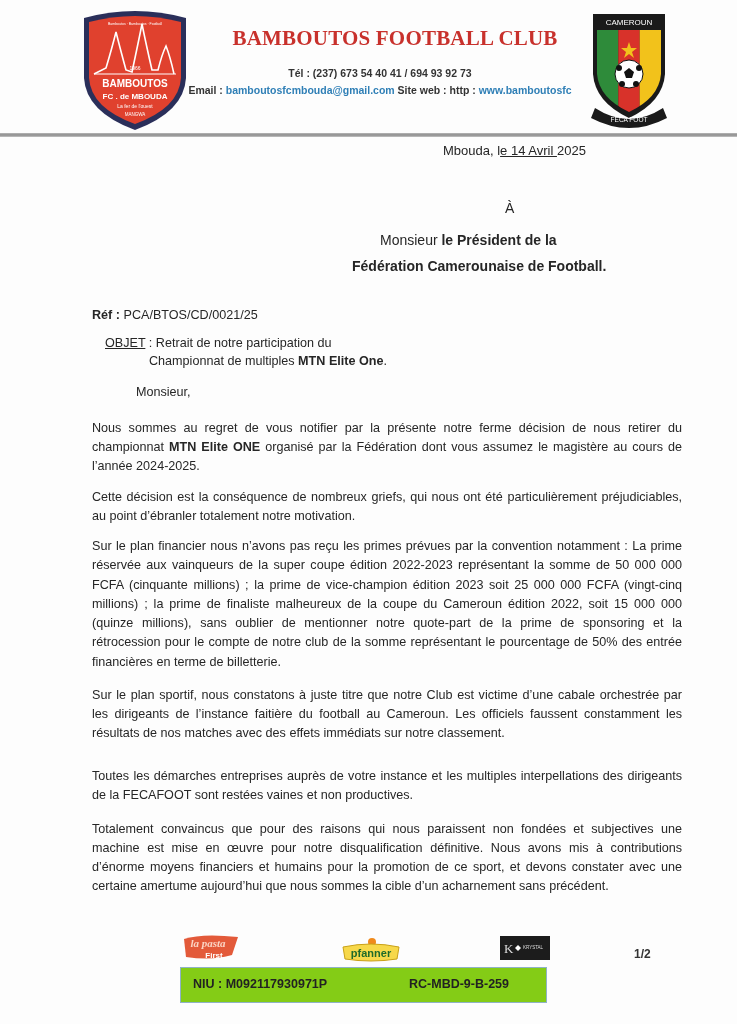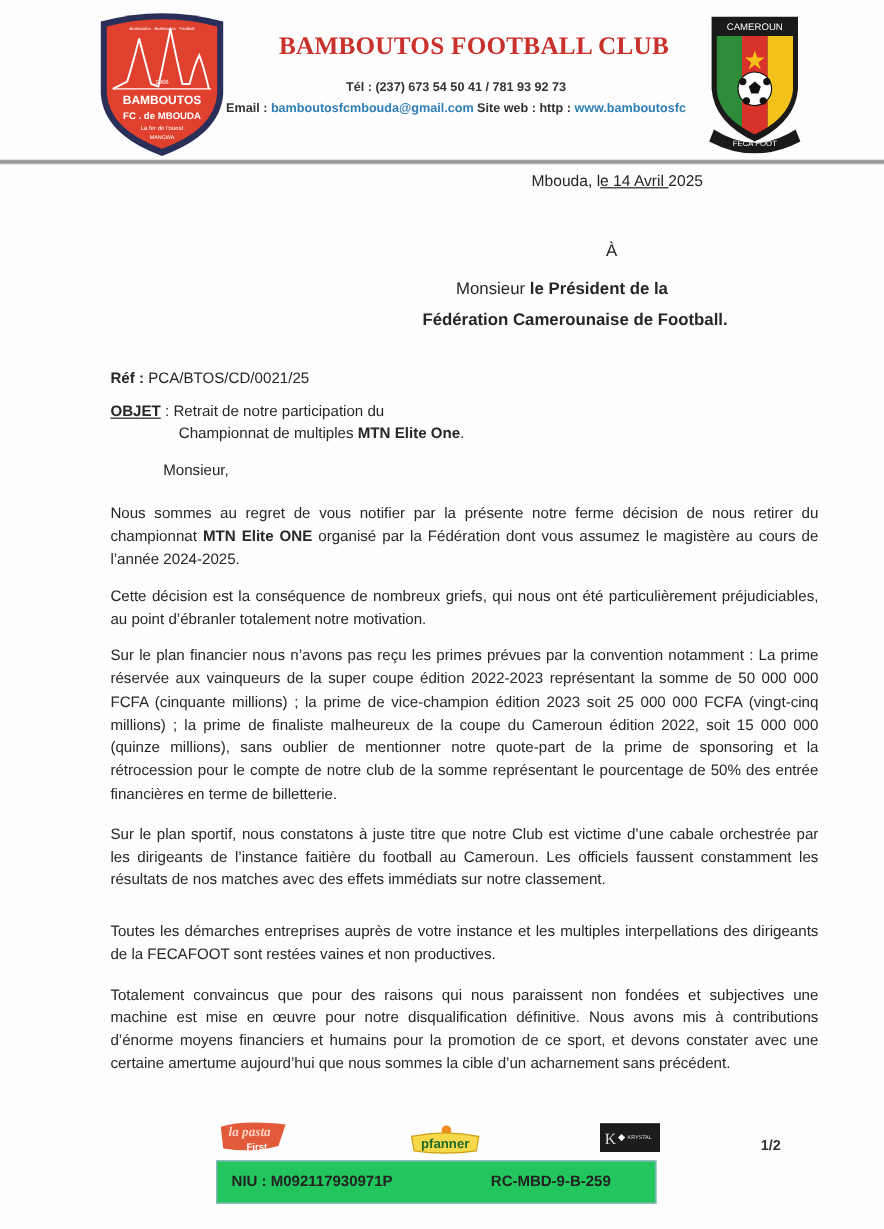--- a/index.html
+++ b/index.html
@@ -30,21 +30,21 @@
   
   .doc { font-family: "Liberation Sans", sans-serif; font-size: 12.6px; color: #262626; }
   .date-line { position: absolute; left: 443px; top: 143px; font-size: 13px; }
   .date-line u { text-decoration: underline; }
   .a-grave { position: absolute; left: 505px; top: 200px; font-size: 14px; }
   .recip1 { position: absolute; left: 380px; top: 232px; font-size: 14px; }
   .recip2 { position: absolute; left: 352px; top: 258px; font-size: 14px; font-weight: bold; }
   .ref { position: absolute; left: 92px; top: 308px; }
   .ref b { font-weight: bold; text-align: center; }
   .objet { position: absolute; left: 92px; top: 334px; line-height: 18px; }
-  .objet .lbl { font-weight: bold; text-decoration: underline; }
+  .objet .lbl { font-weight: normal; text-decoration: underline; margin-left: 13px; }
   .objet .l2 { padding-left: 57px; display: block; }
   .salut { position: absolute; left: 136px; top: 385px; }
   .para {
     position: absolute; left: 92px; width: 590px; text-align: justify;
     line-height: 19.1px; font-size: 12.6px;
   }
   .para b { font-weight: bold; }
   .p1 { top: 419px; }
   .p2 { top: 488px; }
   .p3 { top: 537px; line-height: 19.3px; }
@@ -52,21 +52,21 @@
   .p5 { top: 767px; }
   .p6 { top: 820px; }
   
   .sponsor { position: absolute; }
   .lapasta { left: 182px; top: 933px; width: 58px; height: 28px; }
   .pfanner { left: 340px; top: 937px; width: 62px; height: 26px; }
   .krystal { left: 500px; top: 936px; width: 50px; height: 24px; background: #1c1c1c; }
   .page-num { position: absolute; left: 634px; top: 947px; font-size: 12px; font-weight: bold; color: #333; }
   .reg-box {
     position: absolute; left: 180px; top: 967px; width: 367px; height: 36px;
-    border: 1px solid #8fb2c6; background: #22c55e; box-sizing: border-box; padding-left: 15px;
+    border: 1px solid #8fb2c6; background: #84cc16; box-sizing: border-box; padding-left: 15px;
   }
   .niu { position: absolute; left: 12px; top: 9px; font-size: 12.5px; font-weight: bold; color: #222; }
   .rc { position: absolute; left: 228px; top: 9px; font-size: 12.5px; font-weight: bold; color: #222; }
 </style>
 </head>
 <body>
 
 <div class="page">
 
   <div class="header">
@@ -77,21 +77,21 @@
       <line x1="18" y1="66" x2="100" y2="66" stroke="#fff" stroke-width="1"></line>
       <text x="59" y="62" font-size="5" fill="#fff" text-anchor="middle" font-family="Liberation Sans, sans-serif">1966</text>
       <text x="59" y="17" font-size="3.5" fill="#fff" text-anchor="middle" font-family="Liberation Sans, sans-serif">Bamboutos · Bamboutos · Football</text>
       <text x="59" y="79" font-size="10" font-weight="bold" fill="#fff" text-anchor="middle" font-family="Liberation Sans, sans-serif">BAMBOUTOS</text>
       <text x="59" y="91" font-size="8" font-weight="bold" fill="#fff" text-anchor="middle" font-family="Liberation Sans, sans-serif">FC . de MBOUDA</text>
       <text x="59" y="100" font-size="5" fill="#fff" text-anchor="middle" font-family="Liberation Sans, sans-serif">La fer de l'ouest</text>
       <text x="59" y="108" font-size="4.5" fill="#fff" text-anchor="middle" font-family="Liberation Sans, sans-serif">MANGWA</text>
     </svg>
 
     <div class="club-name">BAMBOUTOS FOOTBALL CLUB</div>
-    <div class="contact tel">Tél : (237) 673 54 50 41 / 781 93 92 73</div>
+    <div class="contact tel">Tél : (237) 673 54 40 41 / 694 93 92 73</div>
     <div class="contact mail">
       <span>Email : </span><span class="link">bamboutosfcmbouda@gmail.com</span><span> Site web : http : </span><span class="link">www.bamboutosfc</span>
     </div>
 
     <svg class="cam-crest" viewBox="0 0 80 118">
       <path d="M4 4 L76 4 L76 64 Q74 92 40 108 Q6 92 4 64 Z" fill="#1a1a1a"></path>
       <text x="40" y="15" font-size="8" fill="#fff" text-anchor="middle" font-family="Liberation Sans, sans-serif">CAMEROUN</text>
       <clipPath id="shieldclip">
           <path d="M8 20 L72 20 L72 64 Q70 88 40 102 Q10 88 8 64 Z"></path>
         </clipPath>

